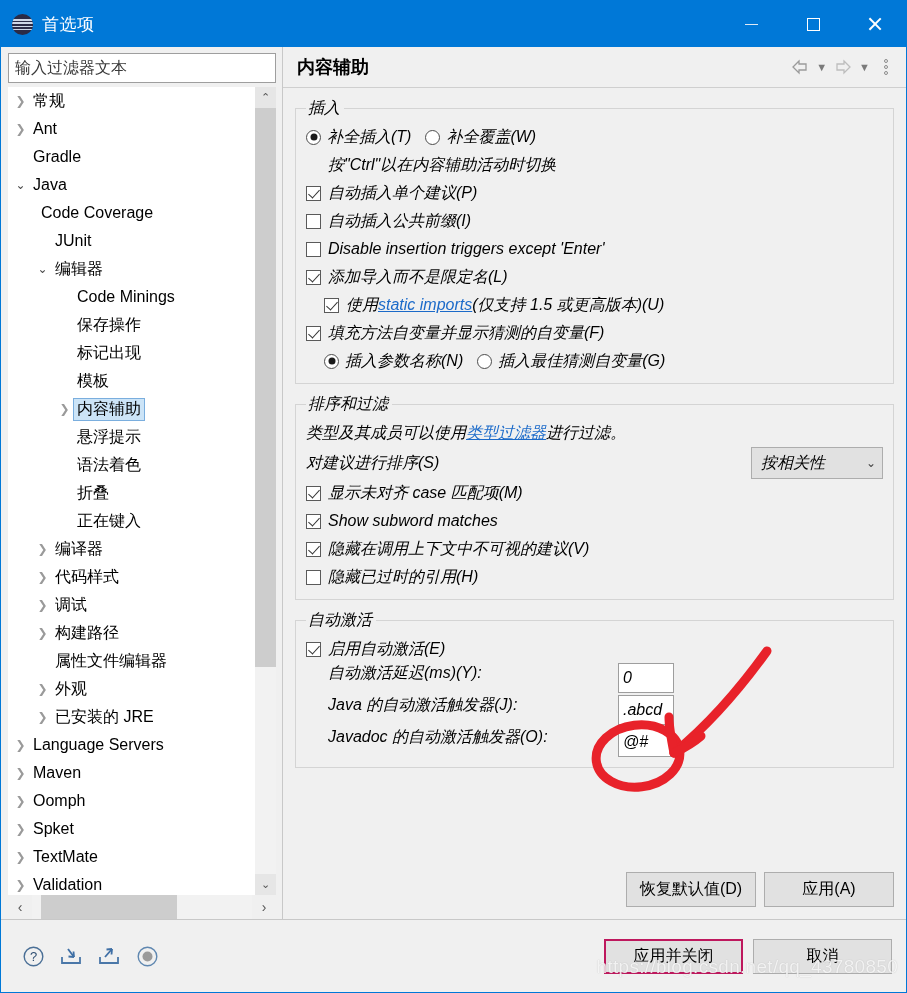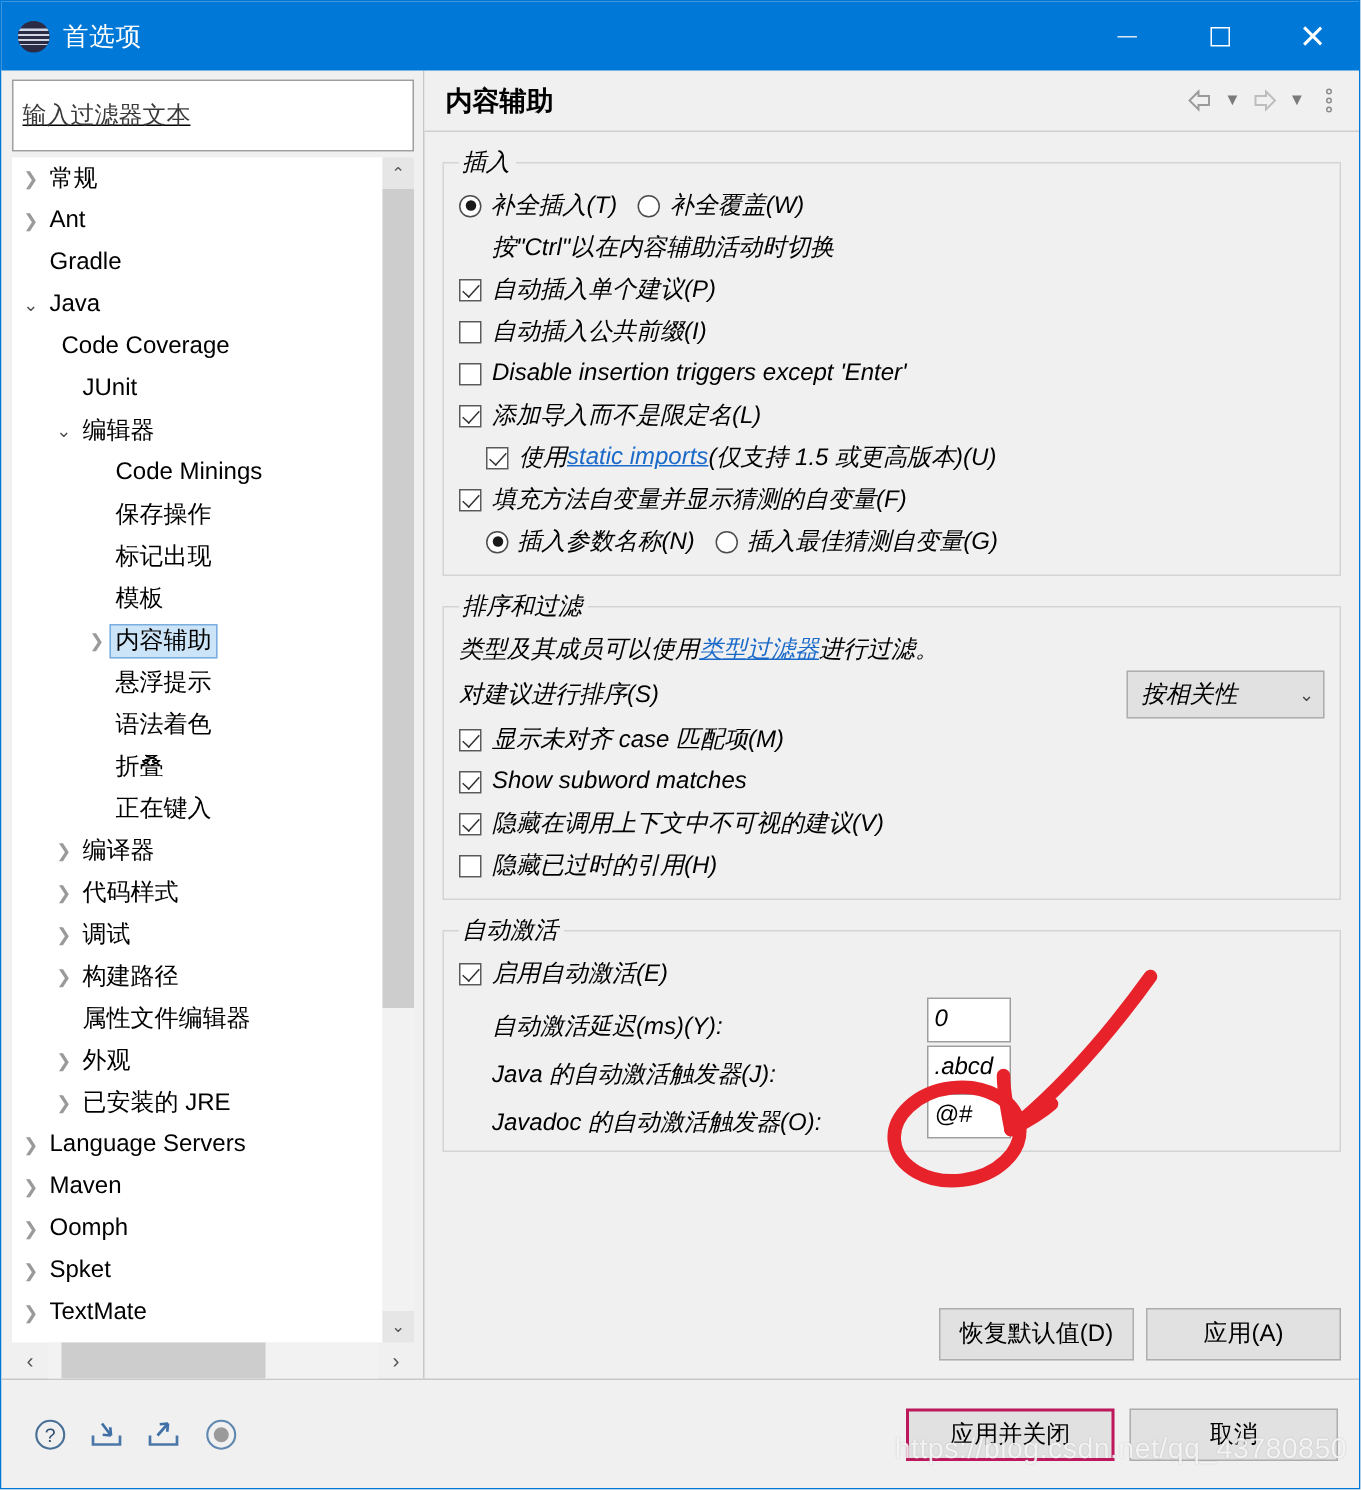--- a/index.html
+++ b/index.html
@@ -95,29 +95,28 @@
   
   .left-pane {
     width: 281px;
     flex: none;
     display: flex;
     flex-direction: column;
     padding: 6px 6px 0 7px;
     box-sizing: border-box;
   }
   .filter-input {
-    height: 48px;
+    height: 30px;
     border: 1px solid #9e9e9e;
     background: #fff;
     box-sizing: border-box;
     display: flex;
     align-items: center;
     padding: 0 6px;
     flex: none;
-    text-decoration: underline;
   }
   .filter-input .ph {
     color: #3a3a3a;
     font-size: 16px;
   }
   .tree-wrap {
     margin-top: 4px;
     flex: 1;
     min-height: 0;
     display: flex;
@@ -326,21 +325,21 @@
     border: 1px solid #9e9e9e;
     background: #fff;
     box-sizing: border-box;
     display: flex;
     align-items: center;
     padding: 0 4px;
     font-size: 16px;
   }
   .field-row {
     display: flex;
-    align-items: flex-end;
+    align-items: flex-start;
     font-size: 16px;
     height: 32px;
     padding-left: 22px;
   }
   .field-row .flabel { width: 290px; flex: none; }
 
   
   .page-actions {
     flex: none;
     display: flex;

